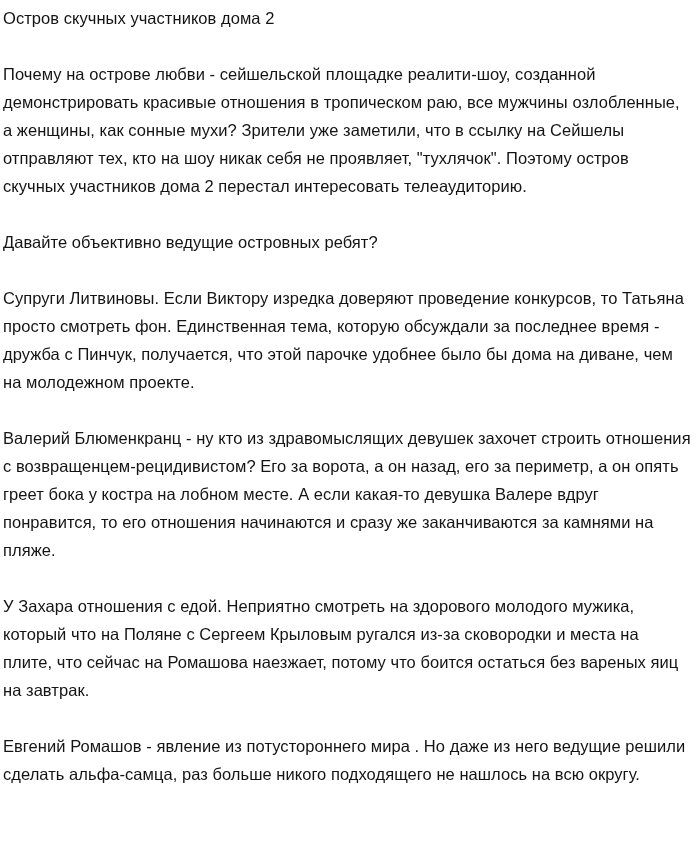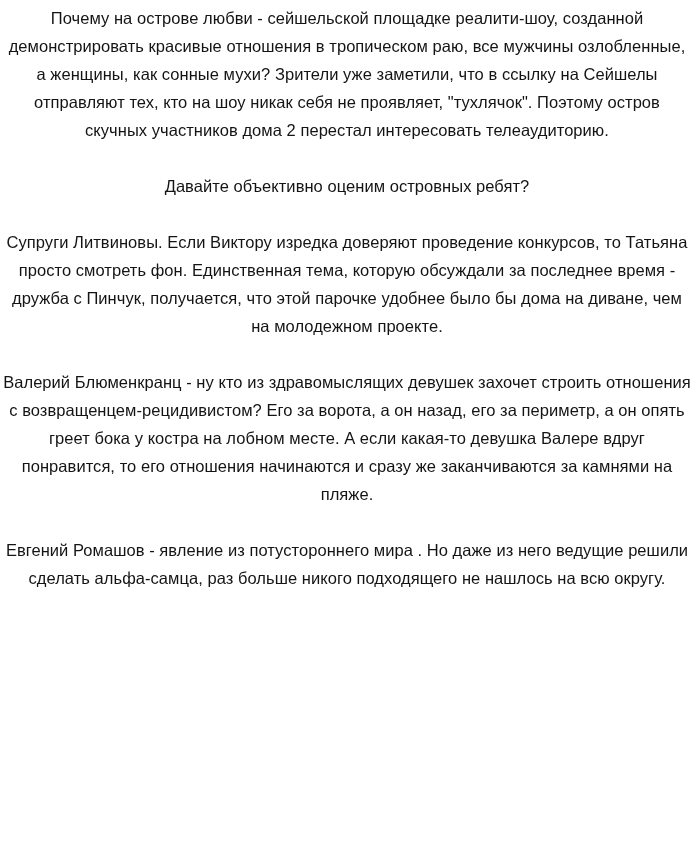--- a/index.html
+++ b/index.html
@@ -32,42 +32,44 @@
   }
   .article-body {
     margin: 0;
   }
   .paragraph {
     font-size: 16.5px;
     line-height: 28px;
     font-weight: 400;
     margin: 0 0 28px 0;
     letter-spacing: 0.05px;
-    text-align: center;
+    text-align: left;
     color: #141414;
     max-width: 690px;
   }
   .paragraph:last-child {
     margin-bottom: 0;
   }
 </style>
 </head>
 <body style="background: rgb(255, 255, 255); color: rgb(20, 20, 20);">
 
 <div class="article">
 
+  <h1 class="article-title">Остров скучных участников дома 2</h1>
 
   <div class="article-body">
 
     <p class="paragraph">Почему на острове любви - сейшельской площадке реалити-шоу, созданной демонстрировать красивые отношения в тропическом раю, все мужчины озлобленные, а женщины, как сонные мухи? Зрители уже заметили, что в ссылку на Сейшелы отправляют тех, кто на шоу никак себя не проявляет, "тухлячок". Поэтому остров скучных участников дома 2 перестал интересовать телеаудиторию.</p>
 
-    <p class="paragraph">Давайте объективно оценим островных ребят?</p>
+    <p class="paragraph">Давайте объективно ведущие островных ребят?</p>
 
     <p class="paragraph">Супруги Литвиновы. Если Виктору изредка доверяют проведение конкурсов, то Татьяна просто смотреть фон. Единственная тема, которую обсуждали за последнее время - дружба с Пинчук, получается, что этой парочке удобнее было бы дома на диване, чем на молодежном проекте.</p>
 
     <p class="paragraph">Валерий Блюменкранц - ну кто из здравомыслящих девушек захочет строить отношения с возвращенцем-рецидивистом? Его за ворота, а он назад, его за периметр, а он опять греет бока у костра на лобном месте. А если какая-то девушка Валере вдруг понравится, то его отношения начинаются и сразу же заканчиваются за камнями на пляже.</p>
 
+    <p class="paragraph">У Захара отношения с едой. Неприятно смотреть на здорового молодого мужика, который что на Поляне с Сергеем Крыловым ругался из-за сковородки и места на плите, что сейчас на Ромашова наезжает, потому что боится остаться без вареных яиц на завтрак.</p>
 
 
     <p class="paragraph">Евгений Ромашов - явление из потустороннего мира . Но даже из него ведущие решили сделать альфа-самца, раз больше никого подходящего не нашлось на всю округу.</p>
 
   </div>
 </div>
 
 </body></html>

